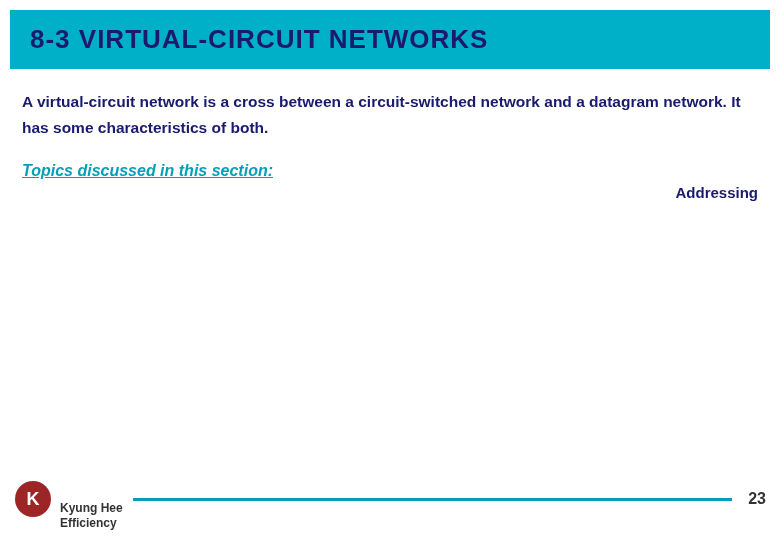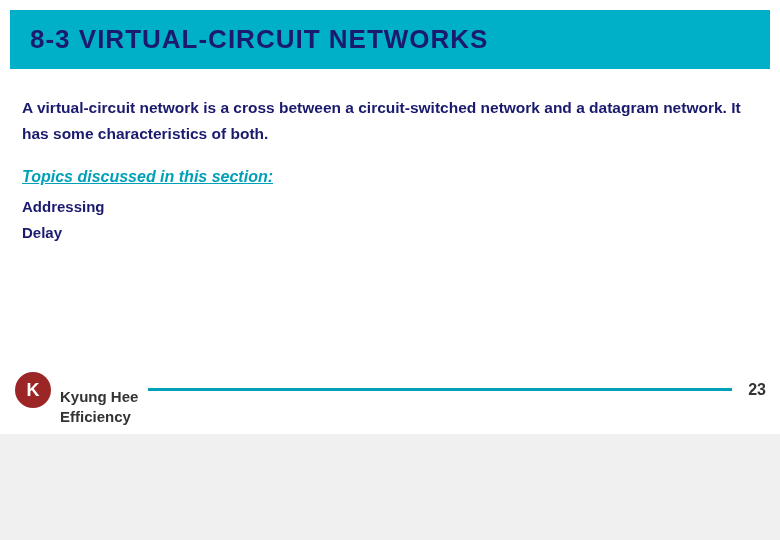--- a/index.html
+++ b/index.html
@@ -7,26 +7,25 @@
     body {
       width: 780px;
       height: 540px;
       background: #f0f0f0;
       font-family: Arial, sans-serif;
       overflow: hidden;
     }
 
     .slide {
       width: 780px;
-      height: 434px;
+      height: 540px;
       background: #ffffff;
       position: relative;
       display: flex;
       flex-direction: column;
-      gap: 6px;
     }
 
     .header-bar {
       background: #00b0c8;
       padding: 14px 20px 14px 20px;
       margin: 10px 10px 0 10px;
     }
 
     .header-title {
       color: #1a1a6e;
@@ -49,26 +48,26 @@
       line-height: 1.65;
       margin-bottom: 22px;
     }
 
     .topics-heading {
       color: #00a0b8;
       font-size: 16px;
       font-style: italic;
       font-weight: bold;
       text-decoration: underline;
-      margin-bottom: 8px;
     }
 
     .topics-list {
       list-style: none;
       padding: 0;
+      text-align: right;
     }
 
     .topics-list li {
       color: #1a1a6e;
       font-size: 15px;
       font-weight: bold;
       line-height: 1.7;
     }
 
     .footer {
@@ -88,21 +87,21 @@
       gap: 8px;
     }
 
     .logo-shield {
       width: 38px;
       height: 38px;
     }
 
     .university-name {
       color: #333;
-      font-size: 15px;
+      font-size: 12px;
       font-weight: bold;
       line-height: 1.3;
       margin-top: 34px;
     }
 
     .footer-line {
       height: 3px;
       background: #00a0b8;
       flex: 1;
       margin: 0 14px 0 10px;
@@ -126,21 +125,20 @@
   </div>
 
   <div class="content-area">
 
     <p class="intro-text">A virtual-circuit network is a cross between a circuit-switched network and a datagram network. It has some characteristics of both.</p>
 
     <div class="topics-heading">Topics discussed in this section:</div>
 
     <ul class="topics-list">
     <li>Addressing</li>
-        <li>Delay</li>
       </ul>
 
   </div>
 
   <div class="footer">
     <div class="footer-left">
 
       <svg class="logo-shield" viewBox="0 0 38 38" xmlns="http://www.w3.org/2000/svg">
         <ellipse cx="19" cy="19" rx="18" ry="18" fill="#8B0000" opacity="0.85"></ellipse>
         <text x="19" y="25" text-anchor="middle" fill="white" font-size="18" font-weight="bold">K</text>

